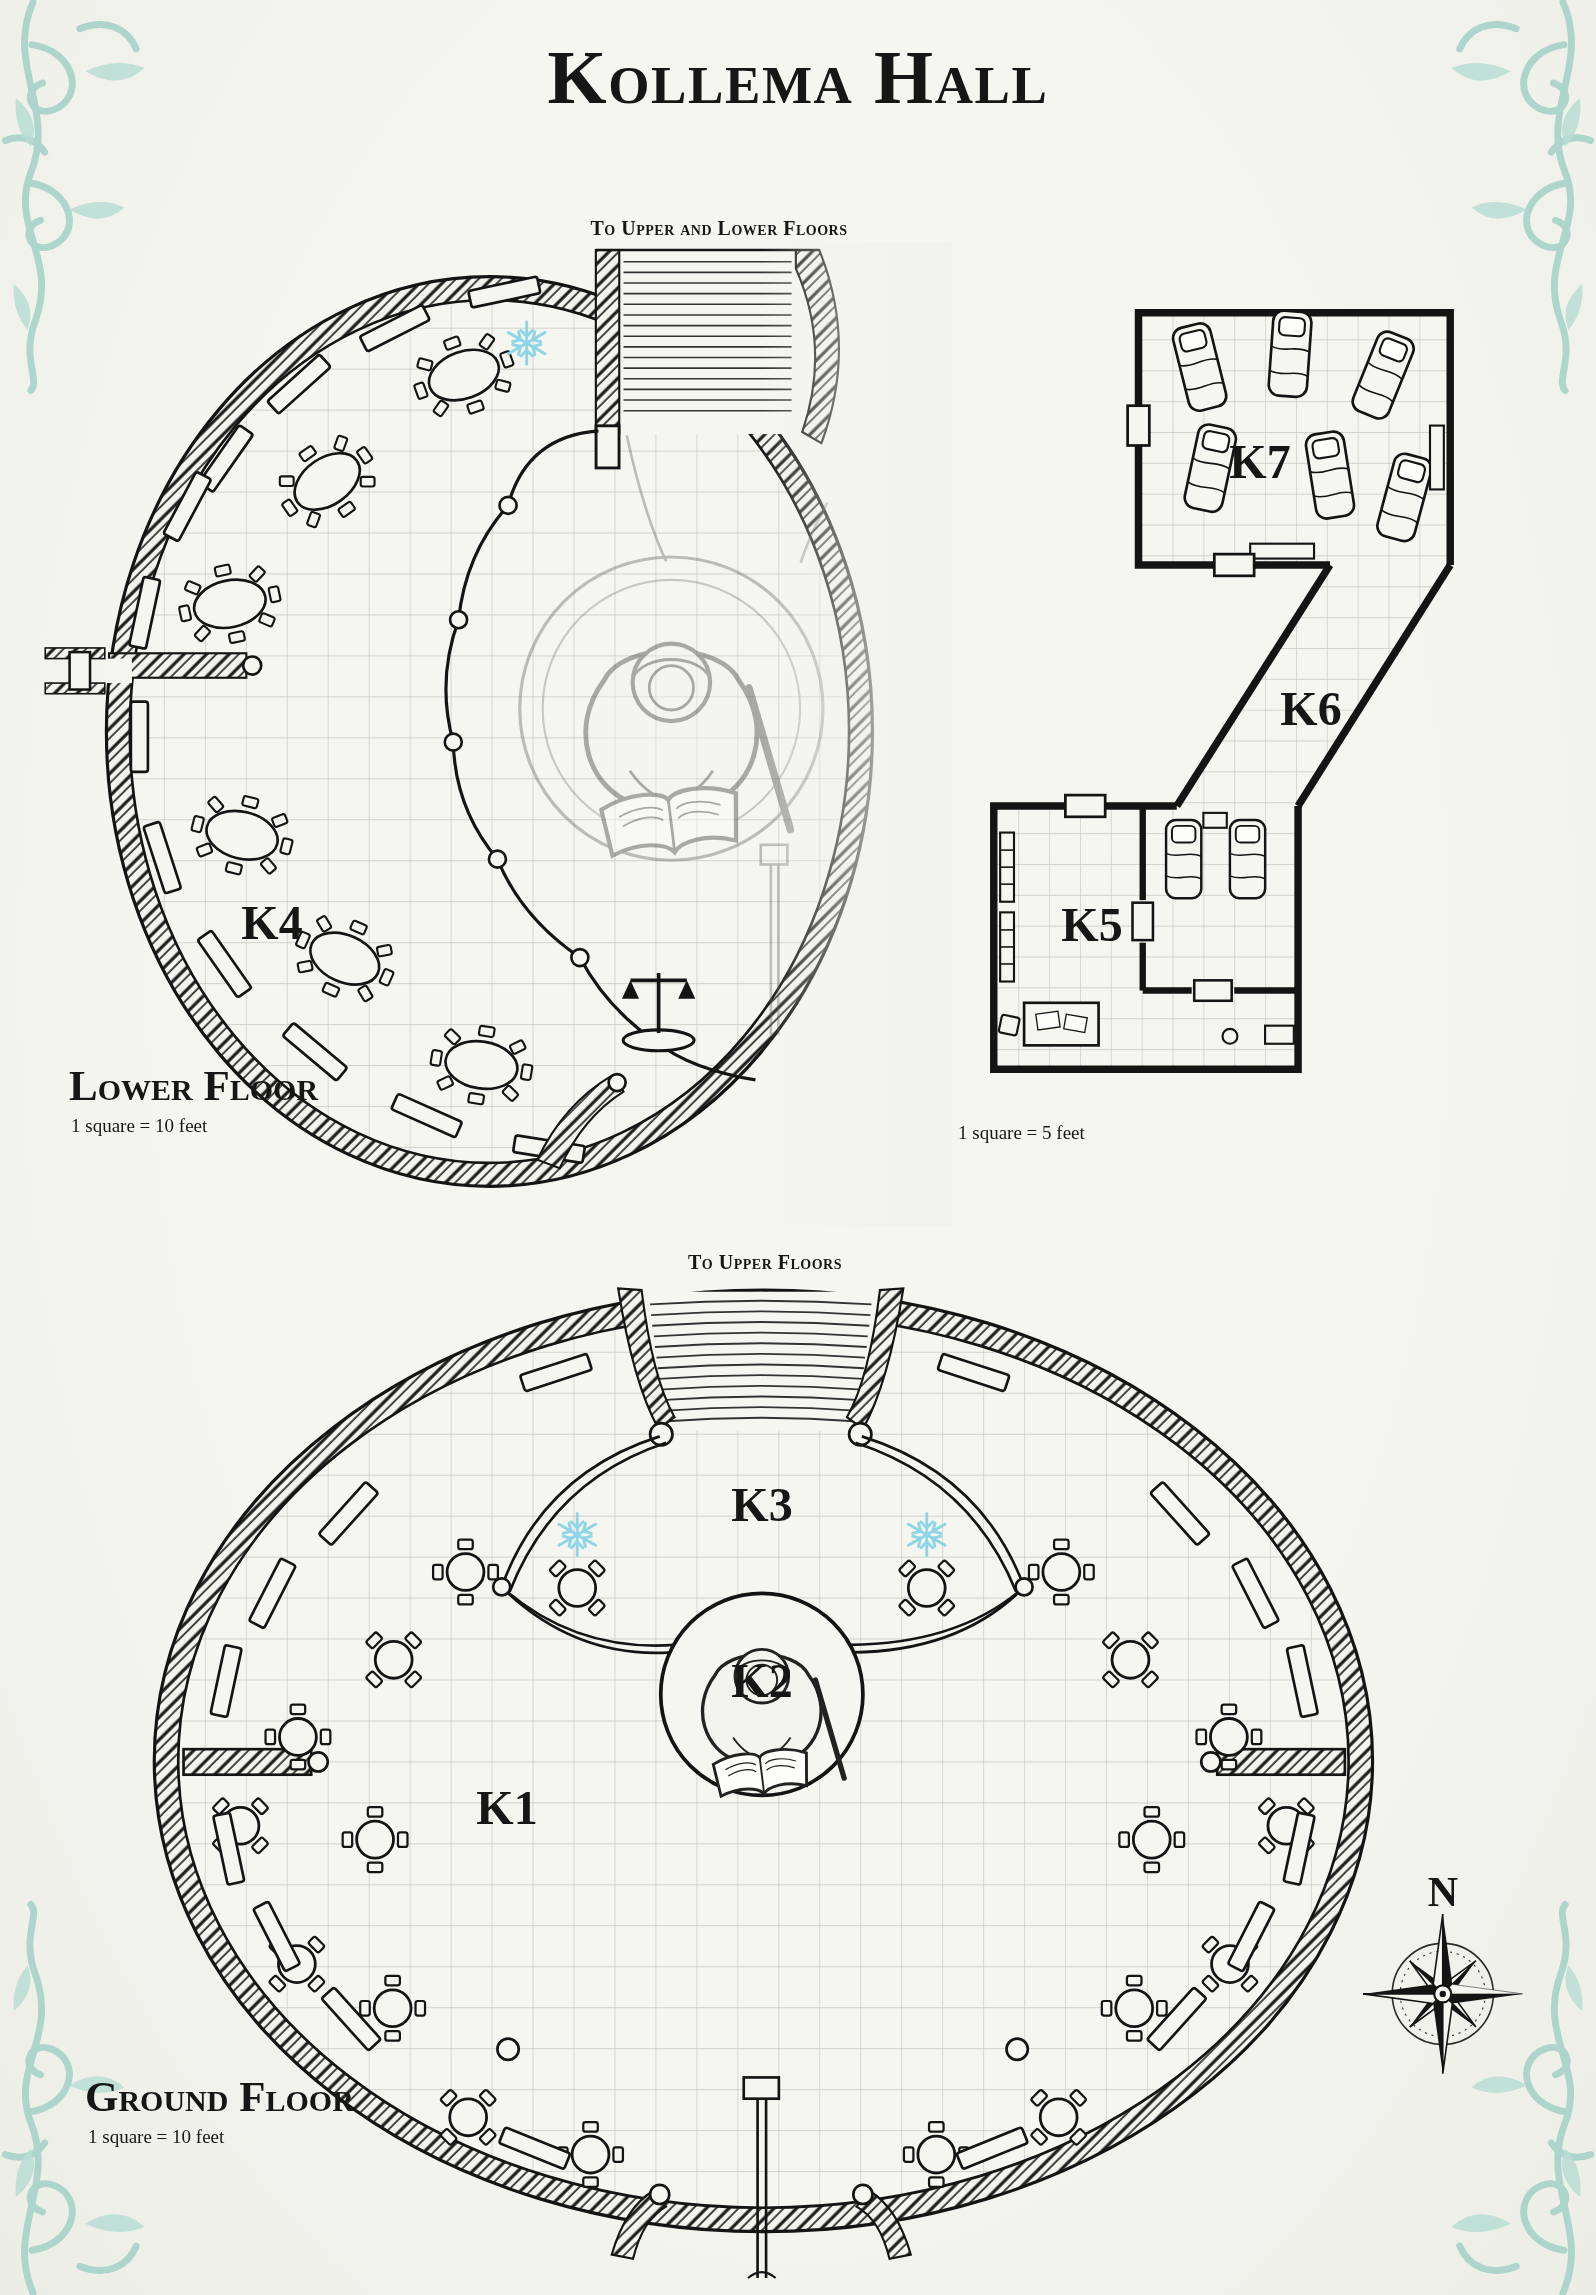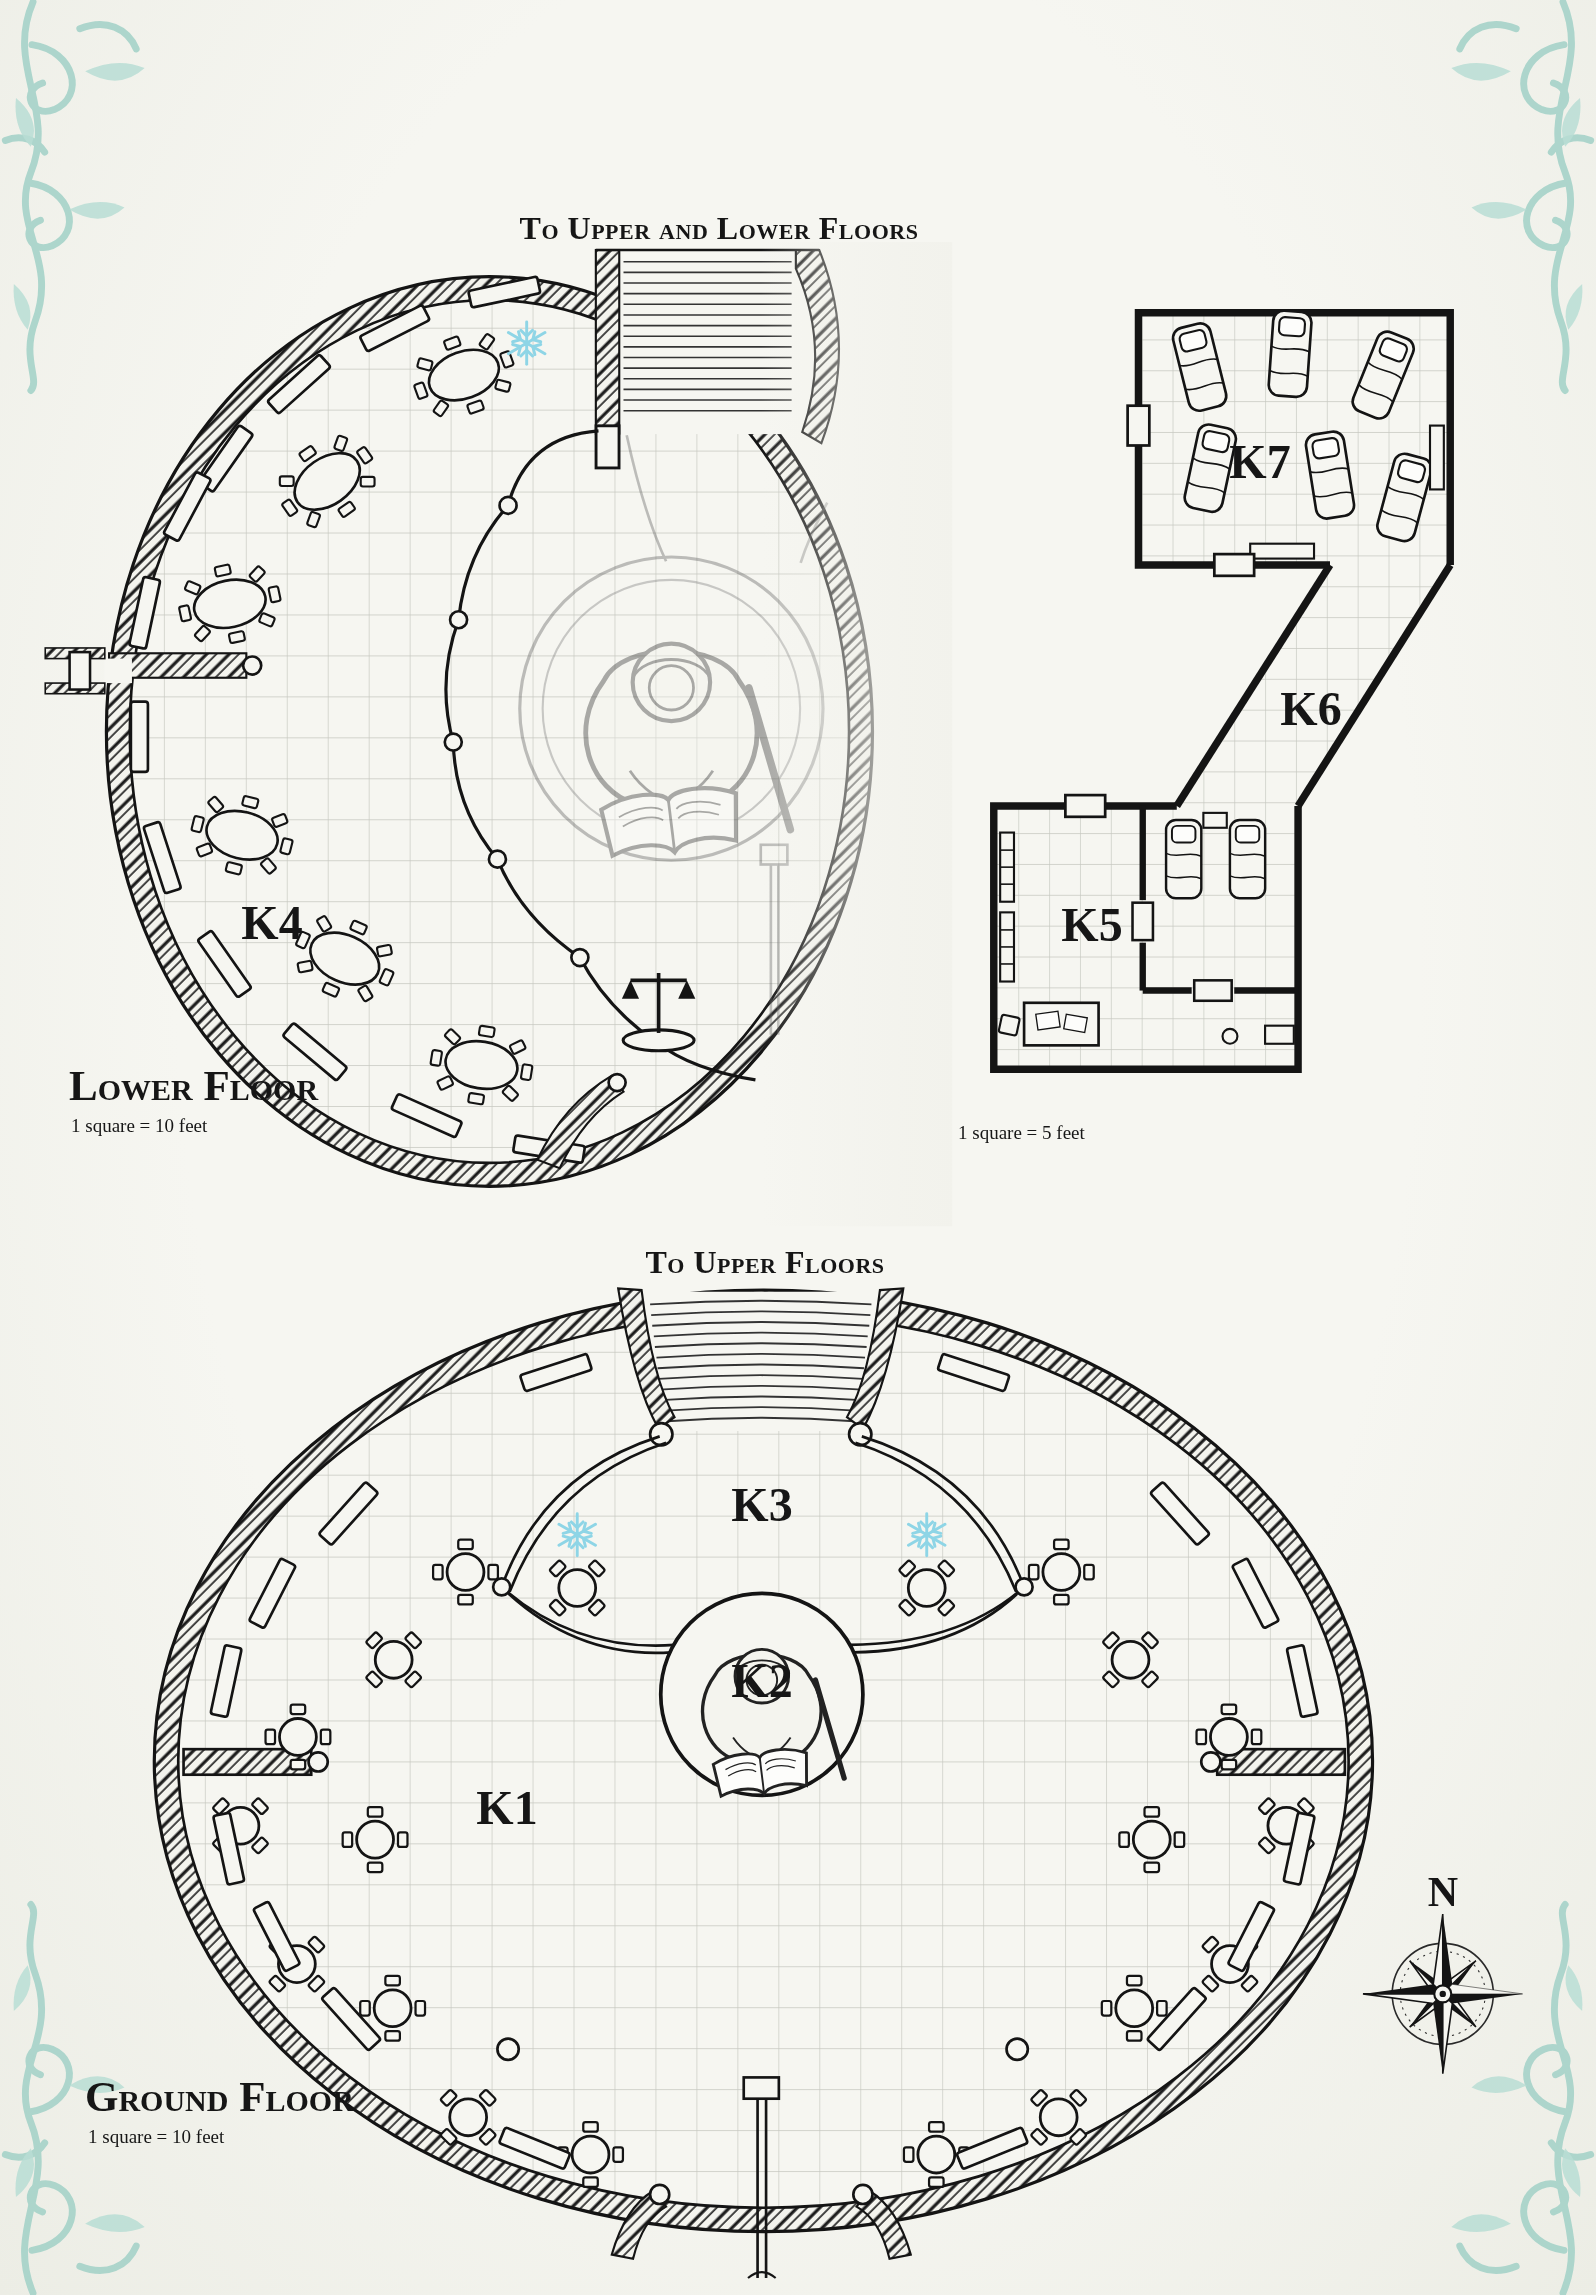--- a/index.html
+++ b/index.html
@@ -4,21 +4,21 @@
 <style>
   html,body{margin:0;padding:0;}
   body{width:1596px;height:2295px;position:relative;background:#e8eae2;
        font-family:"Liberation Serif", serif;}
   .page{position:absolute;inset:0;overflow:hidden;
         background:radial-gradient(ellipse at 50% 42%, #f6f6f1 55%, #ecede5 100%);}
   svg.map-layer{position:absolute;left:0;top:0;width:1596px;height:2295px;display:block;}
   .label{position:absolute;color:#161616;white-space:nowrap;line-height:1;}
   .centered{transform:translate(-50%,-50%);}
   .title{font-size:76px;font-weight:bold;font-variant:small-caps;letter-spacing:1.6px;}
-  .stairs-label{font-size:32px;font-weight:bold;font-variant:small-caps;letter-spacing:0.5px;}
+  .stairs-label{font-size:20px;font-weight:bold;font-variant:small-caps;letter-spacing:0.5px;}
   .room-label{font-size:48px;font-weight:bold;}
   .caption{font-size:43px;font-weight:bold;font-variant:small-caps;}
   .scale-note{font-size:19px;}
   .north{font-size:42px;font-weight:bold;}
 </style>
 </head>
 <body>
 
 <div class="page">
 
@@ -459,20 +459,21 @@
         </g>
     <g transform="rotate(270)">
           <path d="M 0 -150 L 18 -18 L 0 0 Z" fill="#141414"></path>
           <path d="M 0 -150 L -18 -18 L 0 0 Z" fill="#f6f6f1" stroke="#141414" stroke-width="3"></path>
         </g>
     <circle r="16" fill="#f6f6f1" stroke="#141414" stroke-width="4"></circle>
     <circle r="6" fill="#141414"></circle>
   </g>
 </svg>
 
+<div class="label title centered" style="left:798px;top:77px;">Kollema Hall</div>
 
 <div class="label stairs-label centered" style="left:719px;top:228px;">To Upper and Lower Floors</div>
 
 <div class="label room-label centered" style="left:272px;top:923px;text-align:right;">K4</div>
 
 <div class="label caption" style="left:69px;top:1064px;">Lower Floor</div>
 <div class="label scale-note" style="left:71px;top:1116px;">1 square = 10 feet</div>
 
 <div class="label room-label centered" style="left:1260px;top:462px;">K7</div>
 <div class="label room-label centered" style="left:1311px;top:709px;">K6</div>

